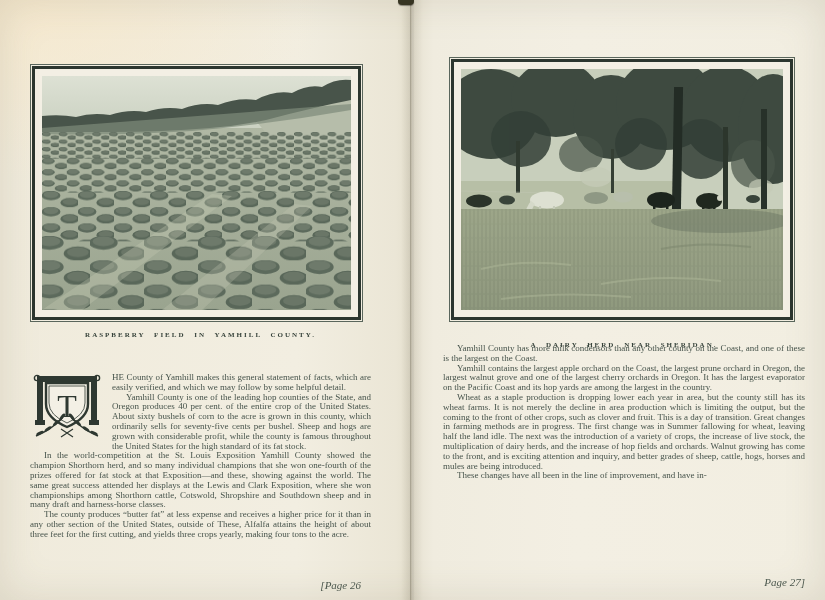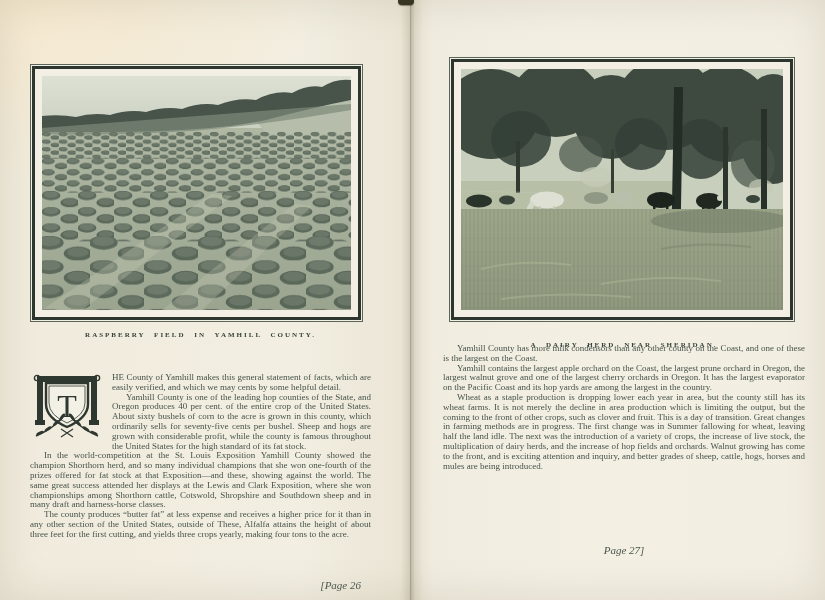--- a/index.html
+++ b/index.html
@@ -147,21 +147,21 @@
           <ellipse cx="32" cy="43" rx="4" ry="1.5" transform="rotate(-55 32 43)"></ellipse>
           <ellipse cx="64" cy="59" rx="4" ry="1.5" transform="rotate(25 64 59)"></ellipse>
           <ellipse cx="56" cy="55" rx="4" ry="1.5" transform="rotate(35 56 55)"></ellipse>
           <ellipse cx="48" cy="49" rx="4" ry="1.5" transform="rotate(45 48 49)"></ellipse>
           <ellipse cx="42" cy="43" rx="4" ry="1.5" transform="rotate(55 42 43)"></ellipse>
         </g>
         <path d="M31,63 L43,55 M31,55 L43,63" stroke="#2e3831" stroke-width="1.2"></path>
 
         <text x="37" y="43" text-anchor="middle" font-size="32" font-family="Liberation Serif, DejaVu Serif, serif" fill="#2e3831">T</text>
       </svg>
-      <p style="text-indent:0;">HE County of Yamhill  makes this general  statement of facts, which are easily verified, and which we may cents by some helpful detail.</p>
+      <p style="text-indent:0;">HE County of Yamhill  makes this general  statement of facts, which are easily verified, and which we may follow by some helpful detail.</p>
       <p>Yamhill County is one of the leading hop counties of the State, and Oregon produces 40 per cent. of the entire crop of the United States.  About sixty bushels of corn to the acre is grown in this county, which ordinarily sells for seventy-five cents per bushel.  Sheep and hogs are grown with considerable profit, while the county is famous throughout the United States for the high standard of its fat stock.</p>
       <p>In the world-competition at the St. Louis Exposition Yamhill County showed the champion Shorthorn herd, and so many individual champions that she won one-fourth of the prizes offered for fat stock at that Exposition—and these, showing against the world.  The same great success attended her displays at the Lewis and Clark Exposition, where she won championships among Shorthorn cattle, Cotswold, Shropshire and Southdown sheep and in many draft and harness-horse classes.</p>
       <p>The county produces “butter fat” at less expense and receives a higher price for it than in any other section of the United States, outside of These, Alfalfa attains the height of about three feet for the first cutting, and yields three crops yearly, making four tons to the acre.</p>
     </div>
 
     <div class="page-number" style="left:30px;top:579px;width:331px;text-align:right;">[Page 26</div>
   </div>
 
   <div class="page page-right">
 
@@ -244,22 +244,23 @@
         </svg>
       </div>
     </div>
 
     <div class="caption" style="left:30px;top:341px;width:362px;">A DAIRY HERD NEAR SHERIDAN.</div>
 
     <div class="body-text" style="left:30px;top:344px;width:362px;">
       <p>Yamhill County has more milk condensors than any other county on the Coast, and one of these is the largest on the Coast.</p>
       <p>Yamhill contains the largest apple orchard on the Coast, the largest prune orchard in Oregon, the largest walnut grove and one of the largest cherry orchards in Oregon.  It has the largest evaporator on the Pacific Coast and its hop yards are among the largest in the country.</p>
       <p>Wheat as a staple production is dropping lower each year in area, but the county still has its wheat farms.  It is not merely the decline in area production which is limiting the output, but the coming to the front of other crops, such as clover and fruit.  This is a day of transition.  Great changes in farming methods are in progress.  The first change was in Summer fallowing for wheat, leaving half the land idle.  The next was the introduction of a variety of crops, the increase of live stock, the multiplication of dairy herds, and the increase of hop fields and orchards.  Walnut growing has come to the front, and is exciting attention and inquiry, and better grades of sheep, cattle, hogs, horses and mules are being introduced.</p>
-    </div>
-
-    <div class="page-number" style="left:30px;top:544px;width:362px;text-align:center;">Page 27]</div>
+      <p>These changes have all been in the line of improvement, and have in-</p>
+    </div>
+
+    <div class="page-number" style="left:30px;top:576px;width:362px;text-align:right;">Page 27]</div>
   </div>
 
   <div class="gutter"></div>
   <div class="gutter-line"></div>
   <div class="spine-nub"></div>
   <div class="vignette"></div>
 </div>
 
 </body></html>

